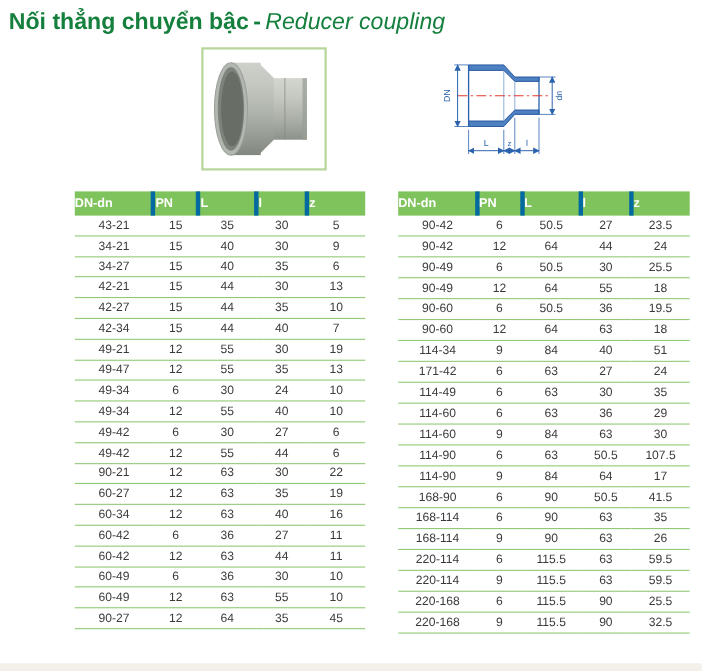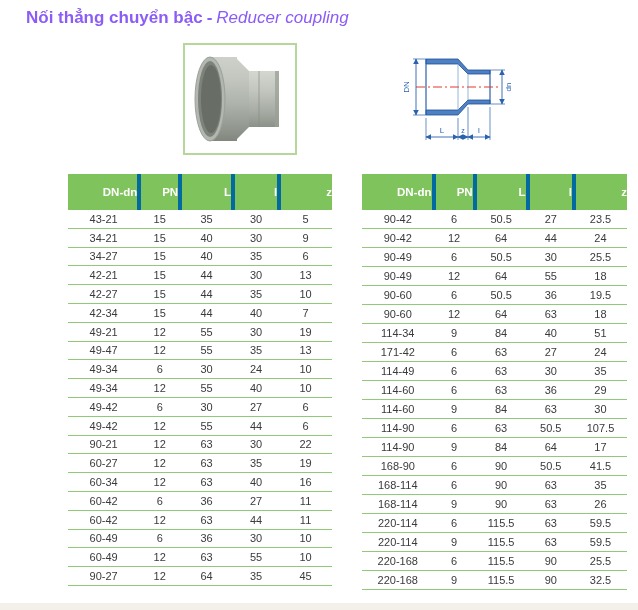--- a/index.html
+++ b/index.html
@@ -5,21 +5,21 @@
   html, body {
     margin: 0; padding: 0;
     width: 638px; height: 610px;
     background: #ffffff;
     font-family: "Liberation Sans", sans-serif;
     overflow: hidden;
   }
   .page { position: relative; width: 638px; height: 610px; background: #fff; }
 
   
-  .title-row { position: absolute; left: 26px; top: 8px; font-size: 17px; color: #8b5cf6; white-space: nowrap; }
+  .title-row { position: absolute; left: 8px; top: 8px; font-size: 21px; color: #15803d; white-space: nowrap; }
   .title-vi  { font-weight: bold; }
   .title-sep { font-weight: bold; margin: 0 4px; }
   .title-en  { font-style: italic; }
 
   
   .product-box {
     position: absolute; left: 183px; top: 43px;
     width: 114px; height: 112px;
     border: 2px solid #b6d69c; box-sizing: border-box;
     background: #fff;
@@ -39,21 +39,21 @@
   .dim-table.left  { left: 68px;  top: 174px; width: 264px; }
   .dim-table.right { left: 362px; top: 174px; width: 265px; }
   .dim-table col.c1 { width: 27%; }
   .dim-table col.c2 { width: 15.5%; }
   .dim-table col.c3 { width: 20%; }
   .dim-table col.c4 { width: 17.5%; }
   .dim-table col.c5 { width: 20%; }
   .dim-table th {
     background: #7fc35c; color: #ffffff;
     font-weight: bold; font-size: 11.5px;
-    height: 36px; text-align: right; padding: 0;
+    height: 22px; text-align: left; padding: 0;
   }
   .dim-table th + th { border-left: 4px solid #0369a1; }
   .dim-table td {
     text-align: center; padding: 0;
     border-bottom: 1.5px solid #92c977;
   }
   .dim-table.left  td { height: 17.8px; }
   .dim-table.right td { height: 18px; }
 
   .footer-strip {

